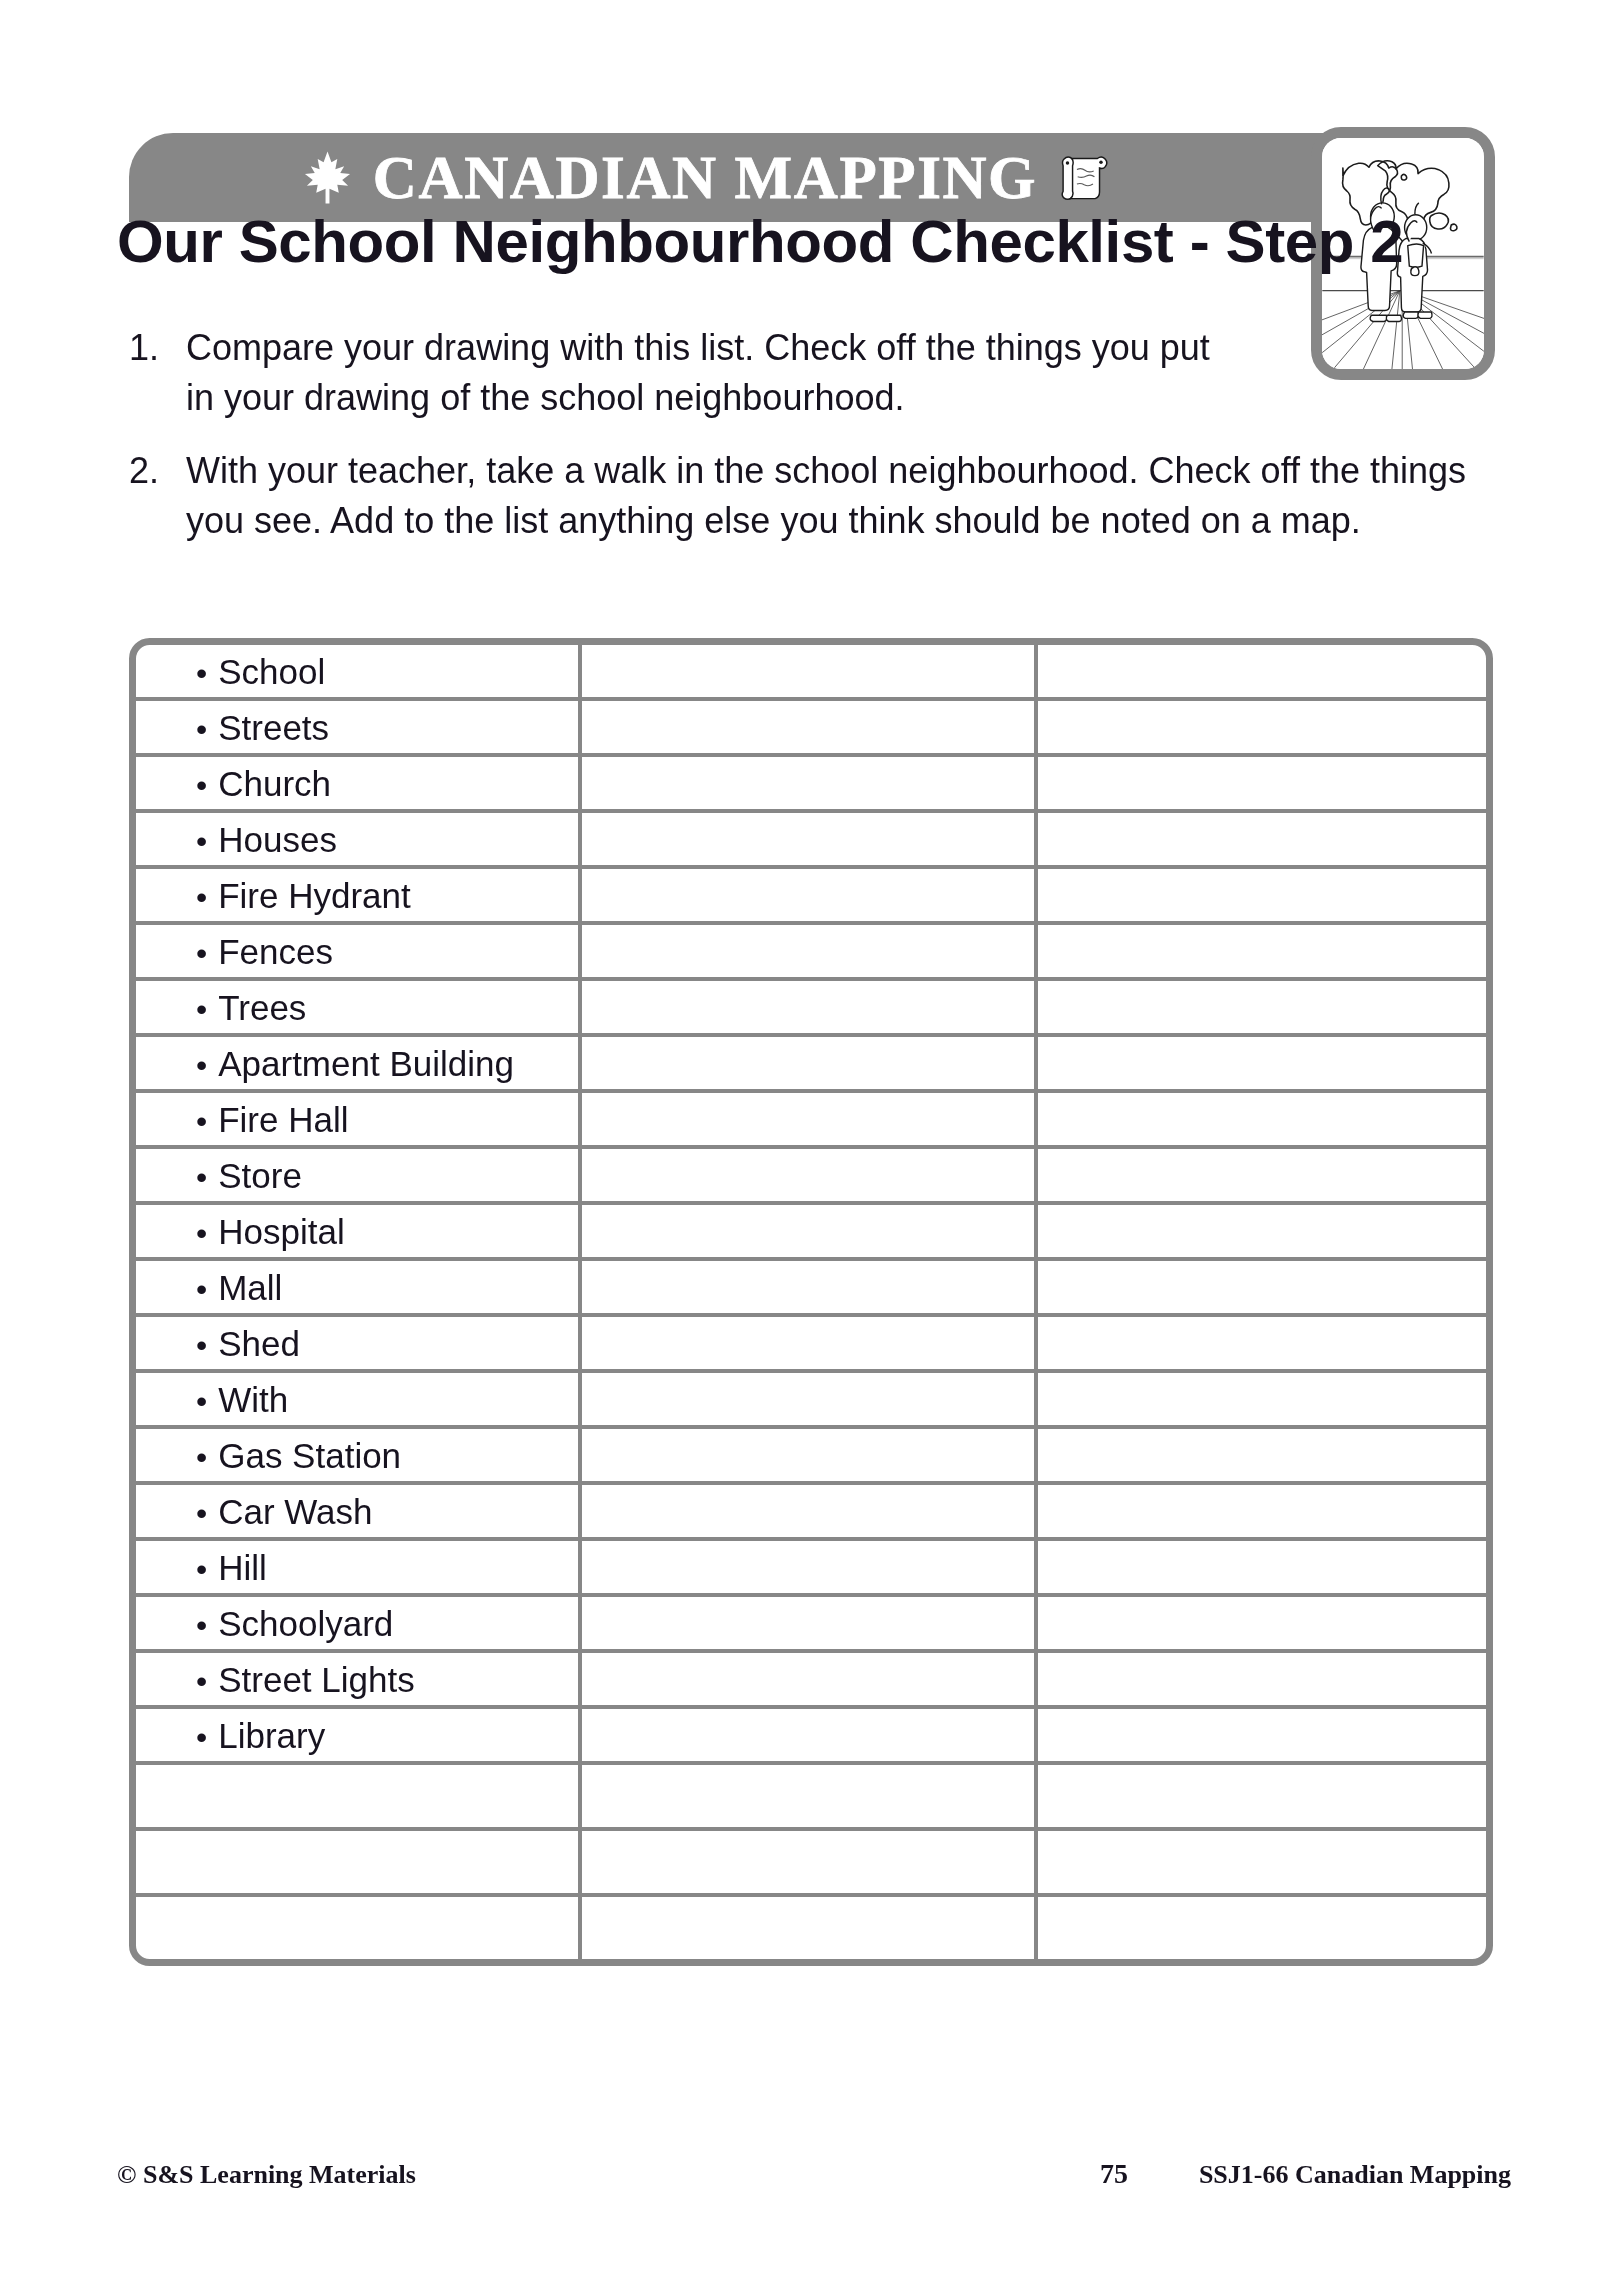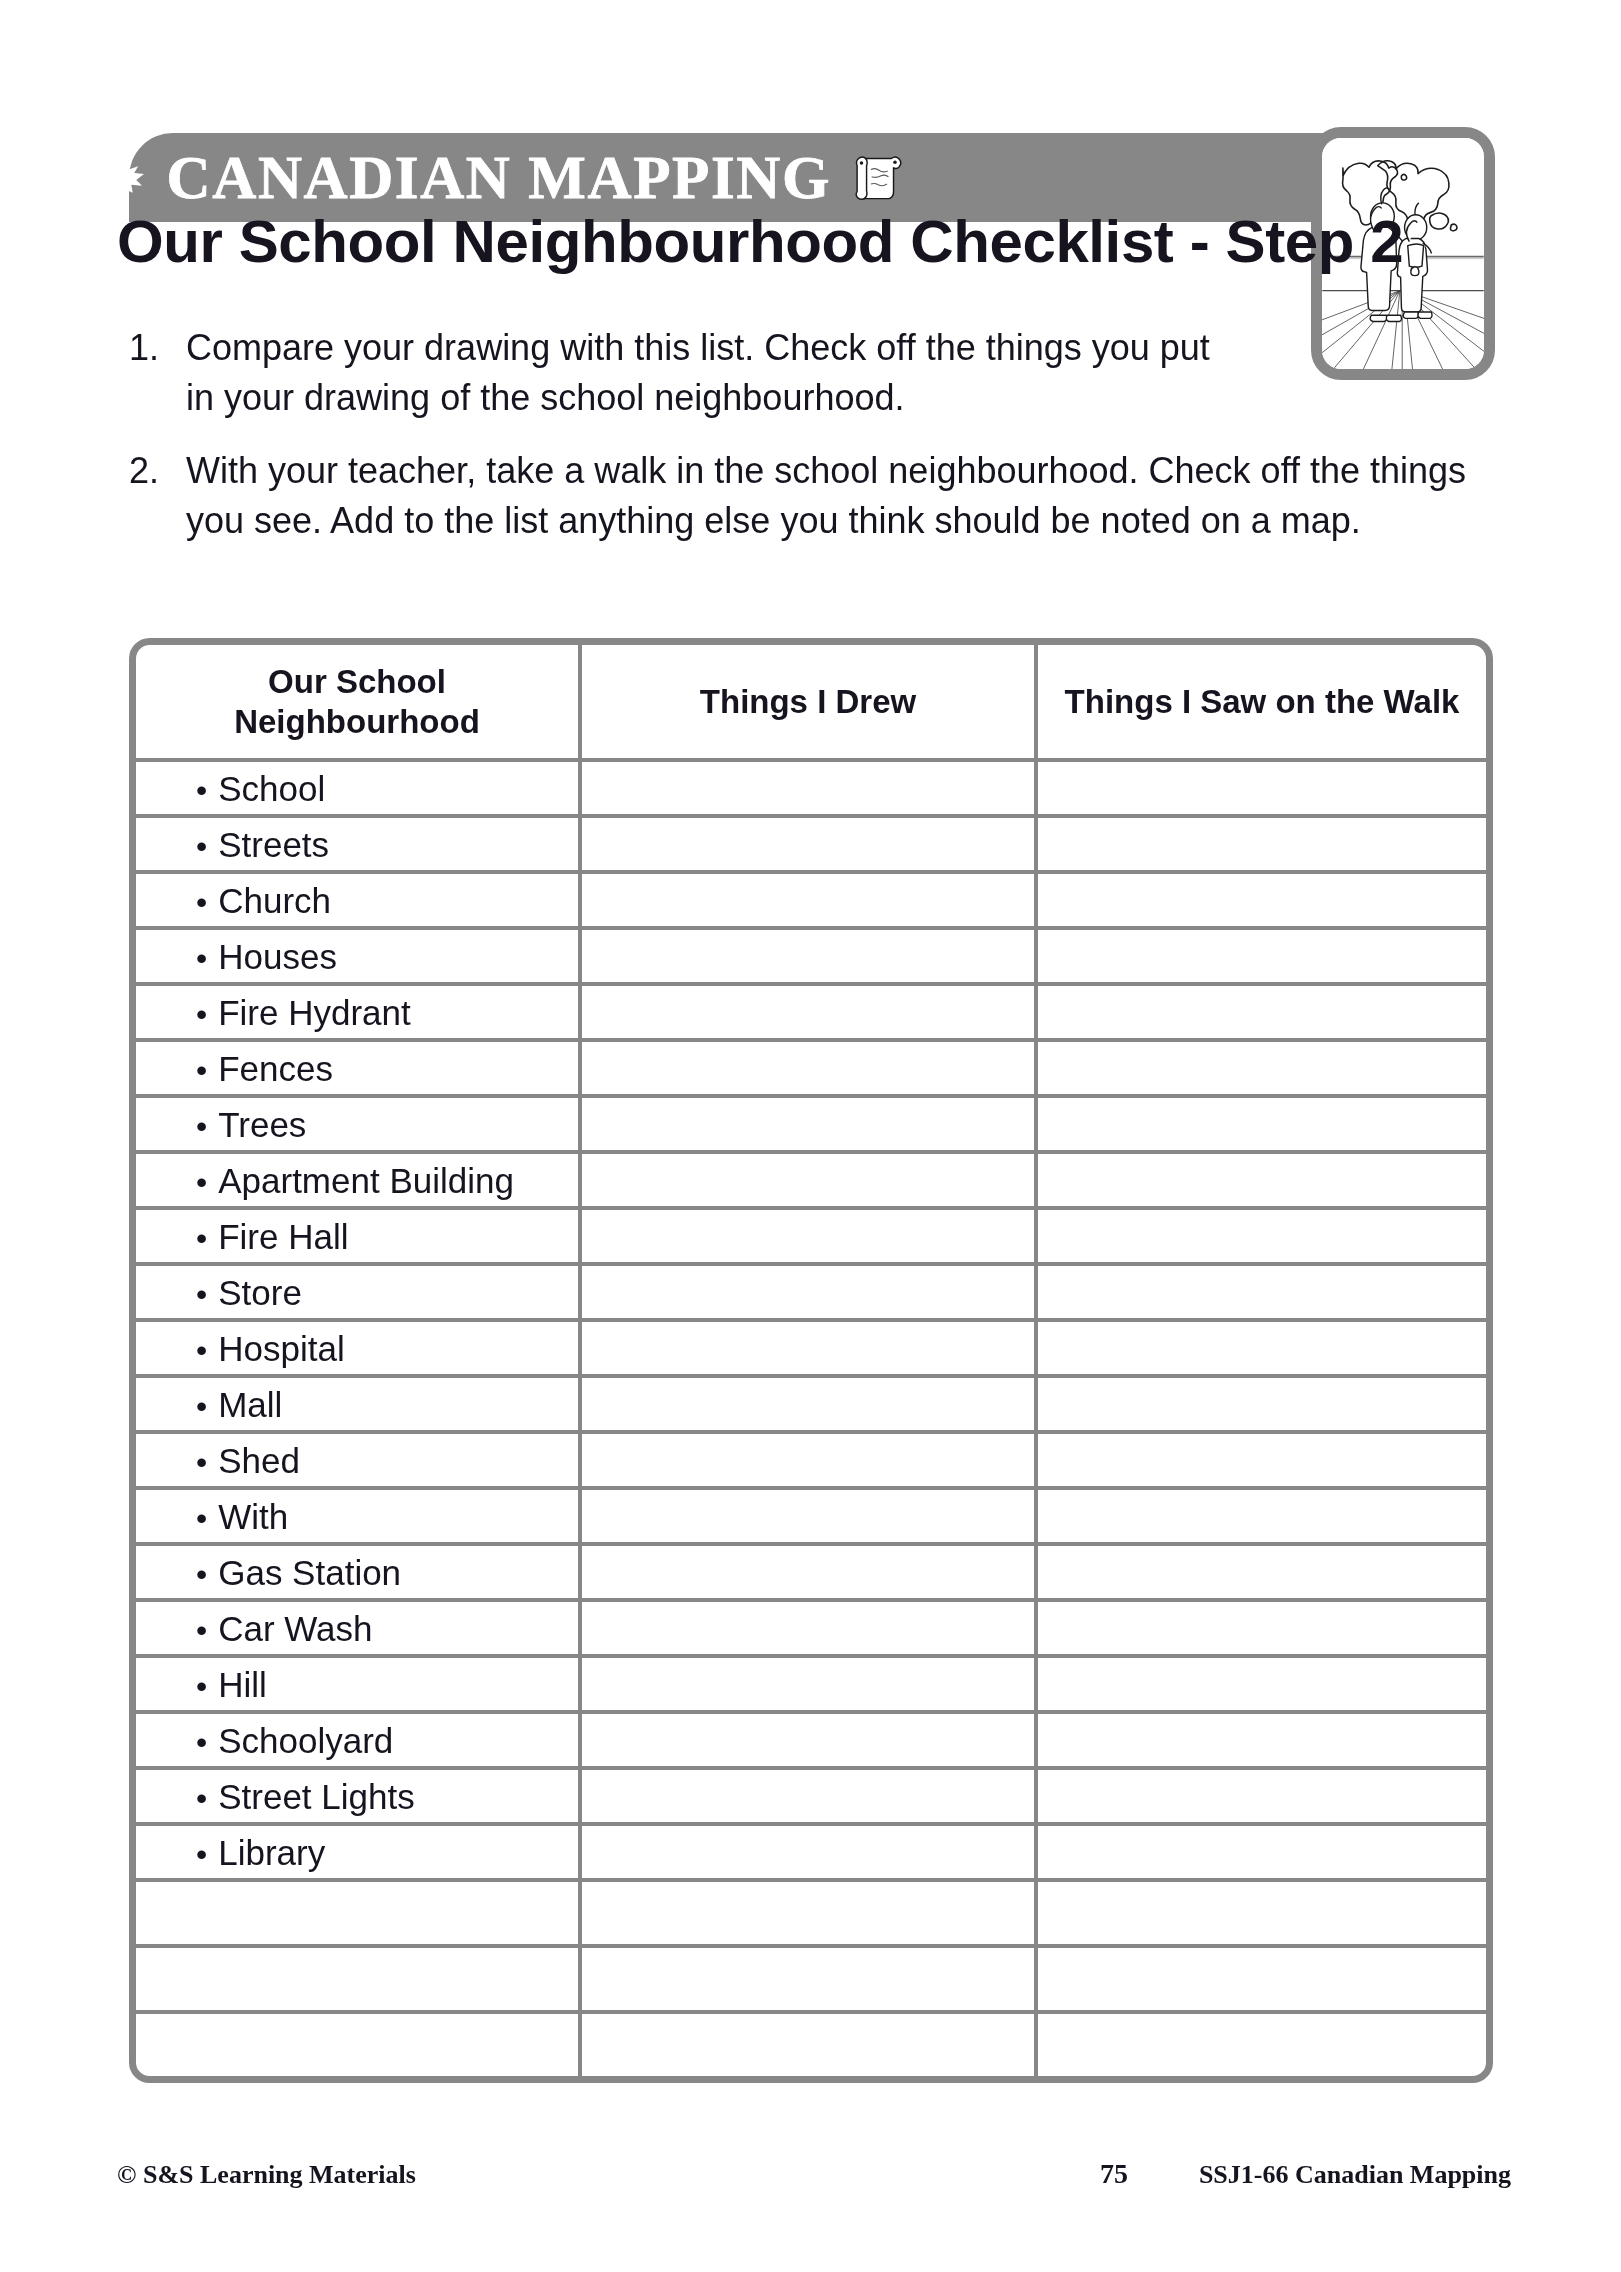--- a/index.html
+++ b/index.html
@@ -21,20 +21,21 @@
     position: absolute;
     left: 129px;
     top: 133px;
     width: 1218px;
     height: 89px;
     background: #878787;
     border-radius: 44px 16px 0 0;
     box-sizing: border-box;
     display: flex;
     align-items: center;
+    justify-content: center;
   }
   #banner-inner {
     display: flex;
     align-items: center;
     gap: 20.6px;
     transform: translateX(-32px);
   }
   .maple-leaf {
     width: 49px;
     height: 57px;
@@ -265,25 +266,20 @@
     <span class="instr-num">1.</span>
     <span class="instr-text">Compare your drawing with this list. Check off the things you put in your drawing of the school neighbourhood.</span>
   </div>
   <div class="instr-item instr-2">
     <span class="instr-num">2.</span>
     <span class="instr-text">With your teacher, take a walk in the school neighbourhood. Check off the things you see. Add to the list anything else you think should be noted on a map.</span>
   </div>
 </div>
 
 <div id="checklist-table">
-  <div class="row header-row">
-    <div class="cell c1">Our School Neighbourhood</div>
-    <div class="cell c2">Things I Drew</div>
-    <div class="cell c3">Things I Saw on the Walk</div>
-  </div>
   <div id="table-body">
       <div class="row data-row">
         <div class="cell c1">
           <span class="item-label"><span class="bullet">•</span><span>School</span></span>
         </div>
         <div class="cell c2"></div>
         <div class="cell c3"></div>
       </div>
       <div class="row data-row">
         <div class="cell c1">

